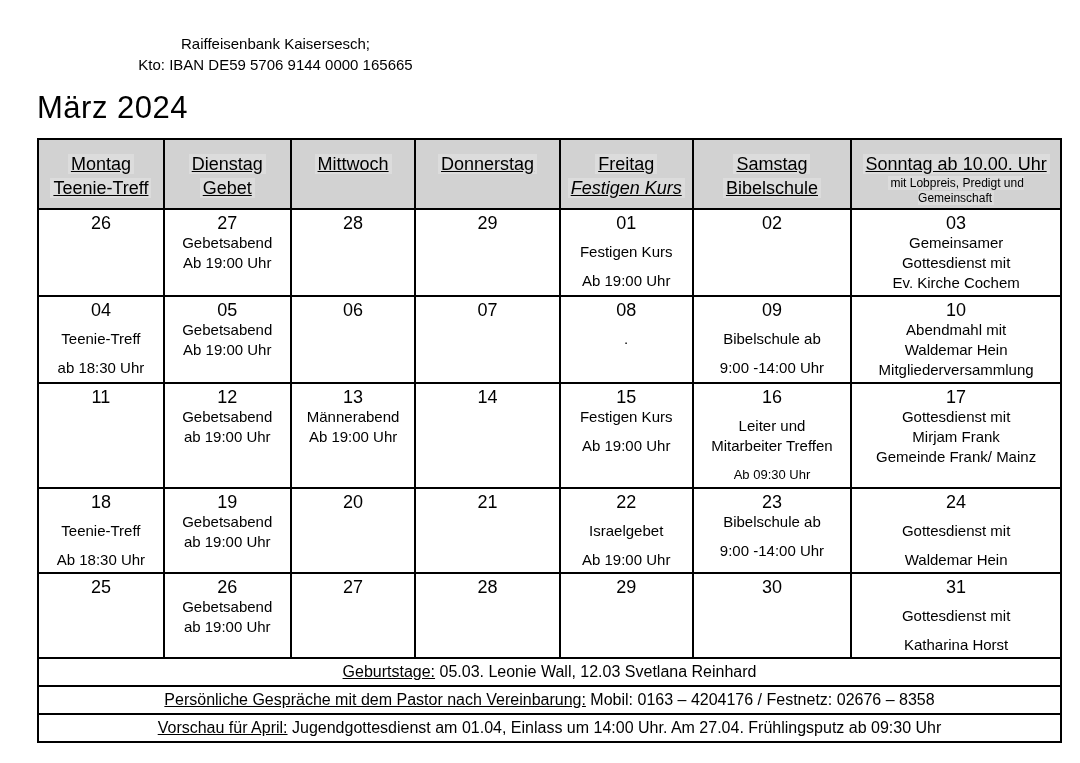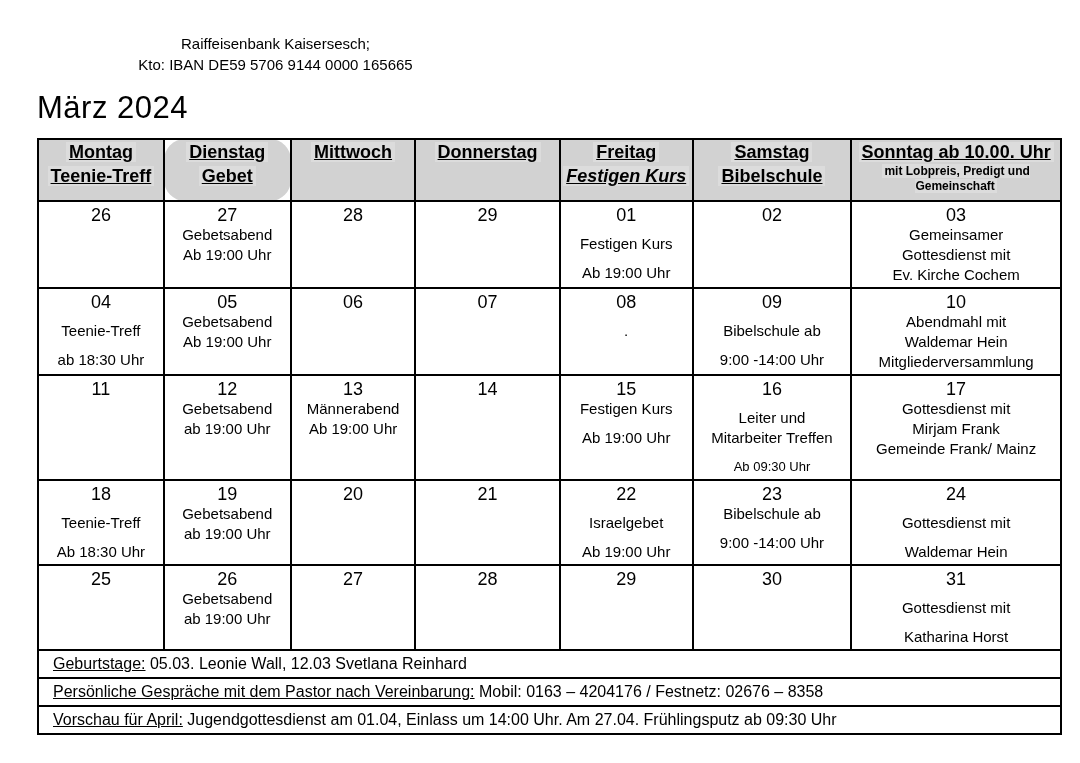--- a/index.html
+++ b/index.html
@@ -39,22 +39,22 @@
   }
   table.calendar th, table.calendar td {
     border: 2px solid #000;
     vertical-align: top;
     text-align: center;
     padding: 2px 2px;
   }
   tr.header-row { height: 62px; }
   tr.header-row th {
     background: #d2d2d2;
-    font-weight: 700;
-    padding-top: 0;
+    font-weight: 400;
+    padding-top: 12px;
   }
   .day-name {
     font-size: 18px;
     line-height: 24px;
   }
   .day-name .hl, .day-sub .hl, .day-note .hl {
     background: #dcdcdc;
     text-decoration: underline;
     padding: 0 3px;
   }
@@ -76,21 +76,21 @@
     padding-top: 2px;
   }
   .event-line {
     font-size: 15px;
     line-height: 20px;
   }
   .event-line.gap { margin-top: 9px; }
   .event-line.small { font-size: 13px; }
   tr.note-row { height: 28px; }
   tr.note-row td {
-    text-align: left;
+    text-align: center;
     vertical-align: middle;
     padding: 2px 14px;
     font-size: 16px;
     border: 2px solid #000;
   }
   .note-label { text-decoration: underline; }
 </style>
 </head>
 <body>
 
@@ -101,21 +101,21 @@
 
 <div class="page-title">März 2024</div>
 
 <table class="calendar">
   <thead>
     <tr class="header-row" id="header-row">
         <th style="width: 12.3%;">
           <div class="day-name"><span class="hl">Montag</span></div>
           <div class="day-sub"><span class="hl">Teenie-Treff</span></div>
         </th>
-        <th style="width: 12.4%; border-radius: 21px;">
+        <th style="width: 12.4%;">
           <div class="day-name"><span class="hl">Dienstag</span></div>
           <div class="day-sub"><span class="hl">Gebet</span></div>
         </th>
         <th style="width: 12.2%;">
           <div class="day-name"><span class="hl">Mittwoch</span></div>
         </th>
         <th style="width: 14.1%;">
           <div class="day-name"><span class="hl">Donnerstag</span></div>
         </th>
         <th style="width: 13%;">

